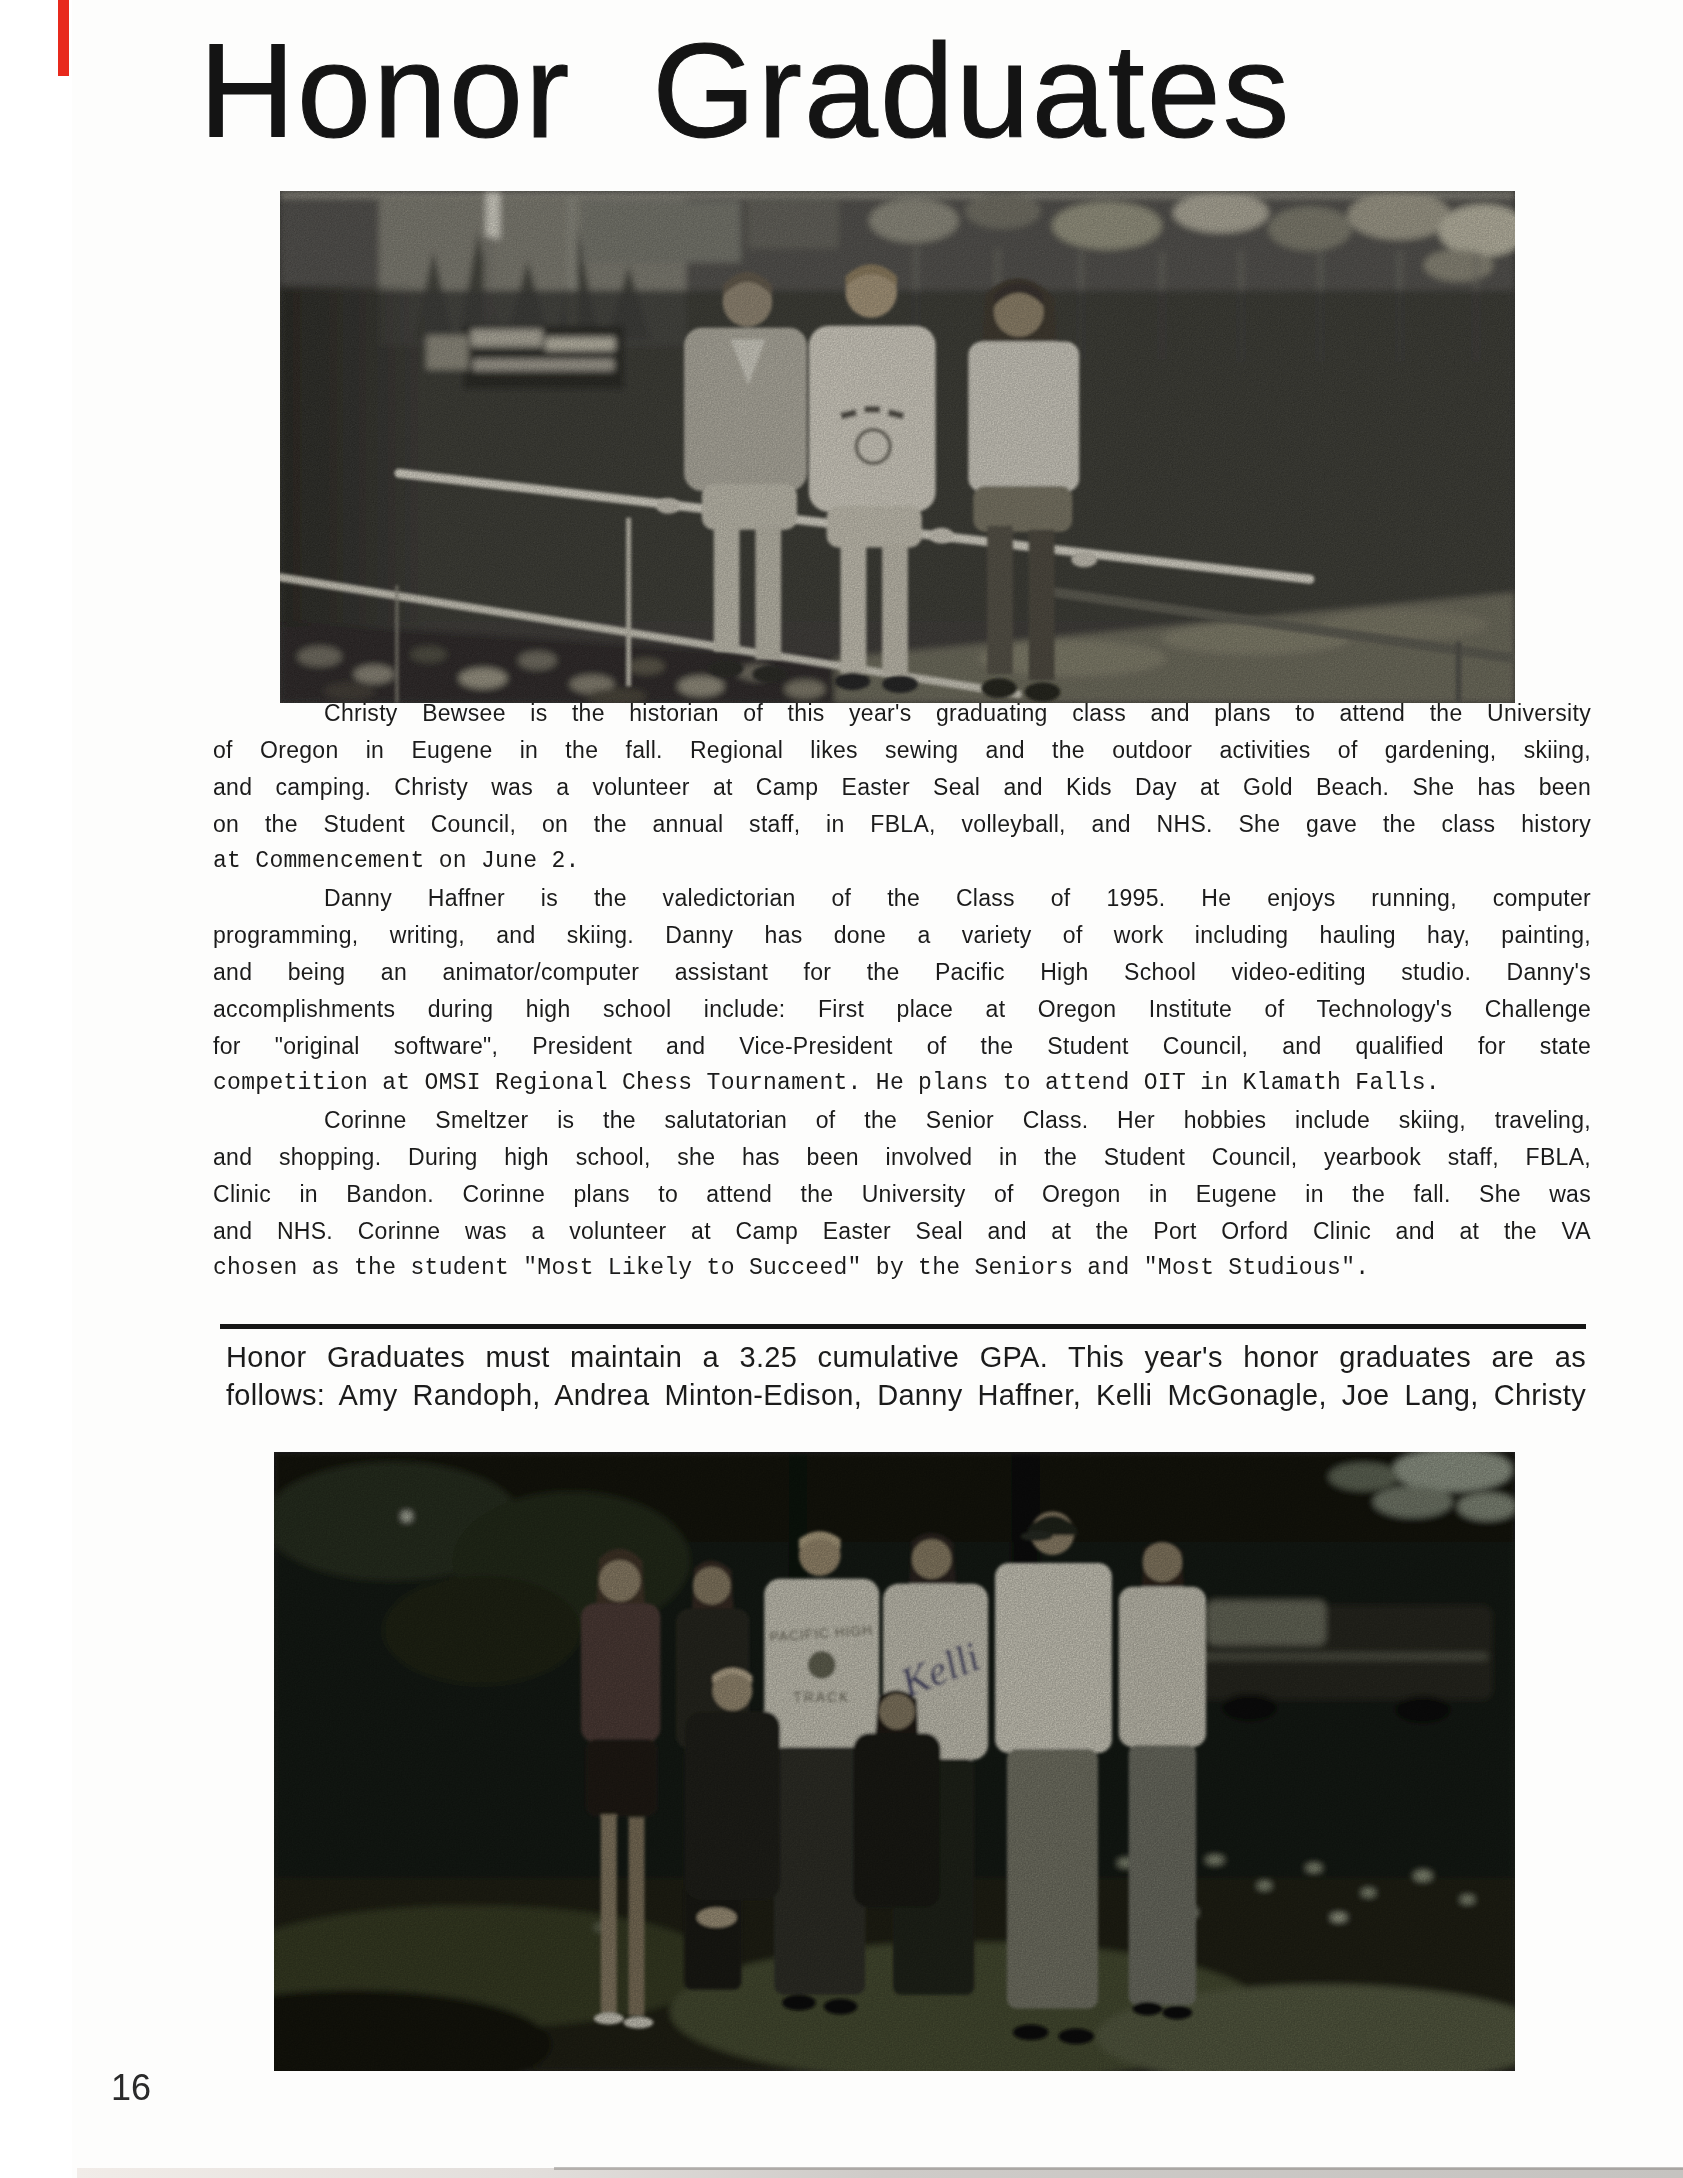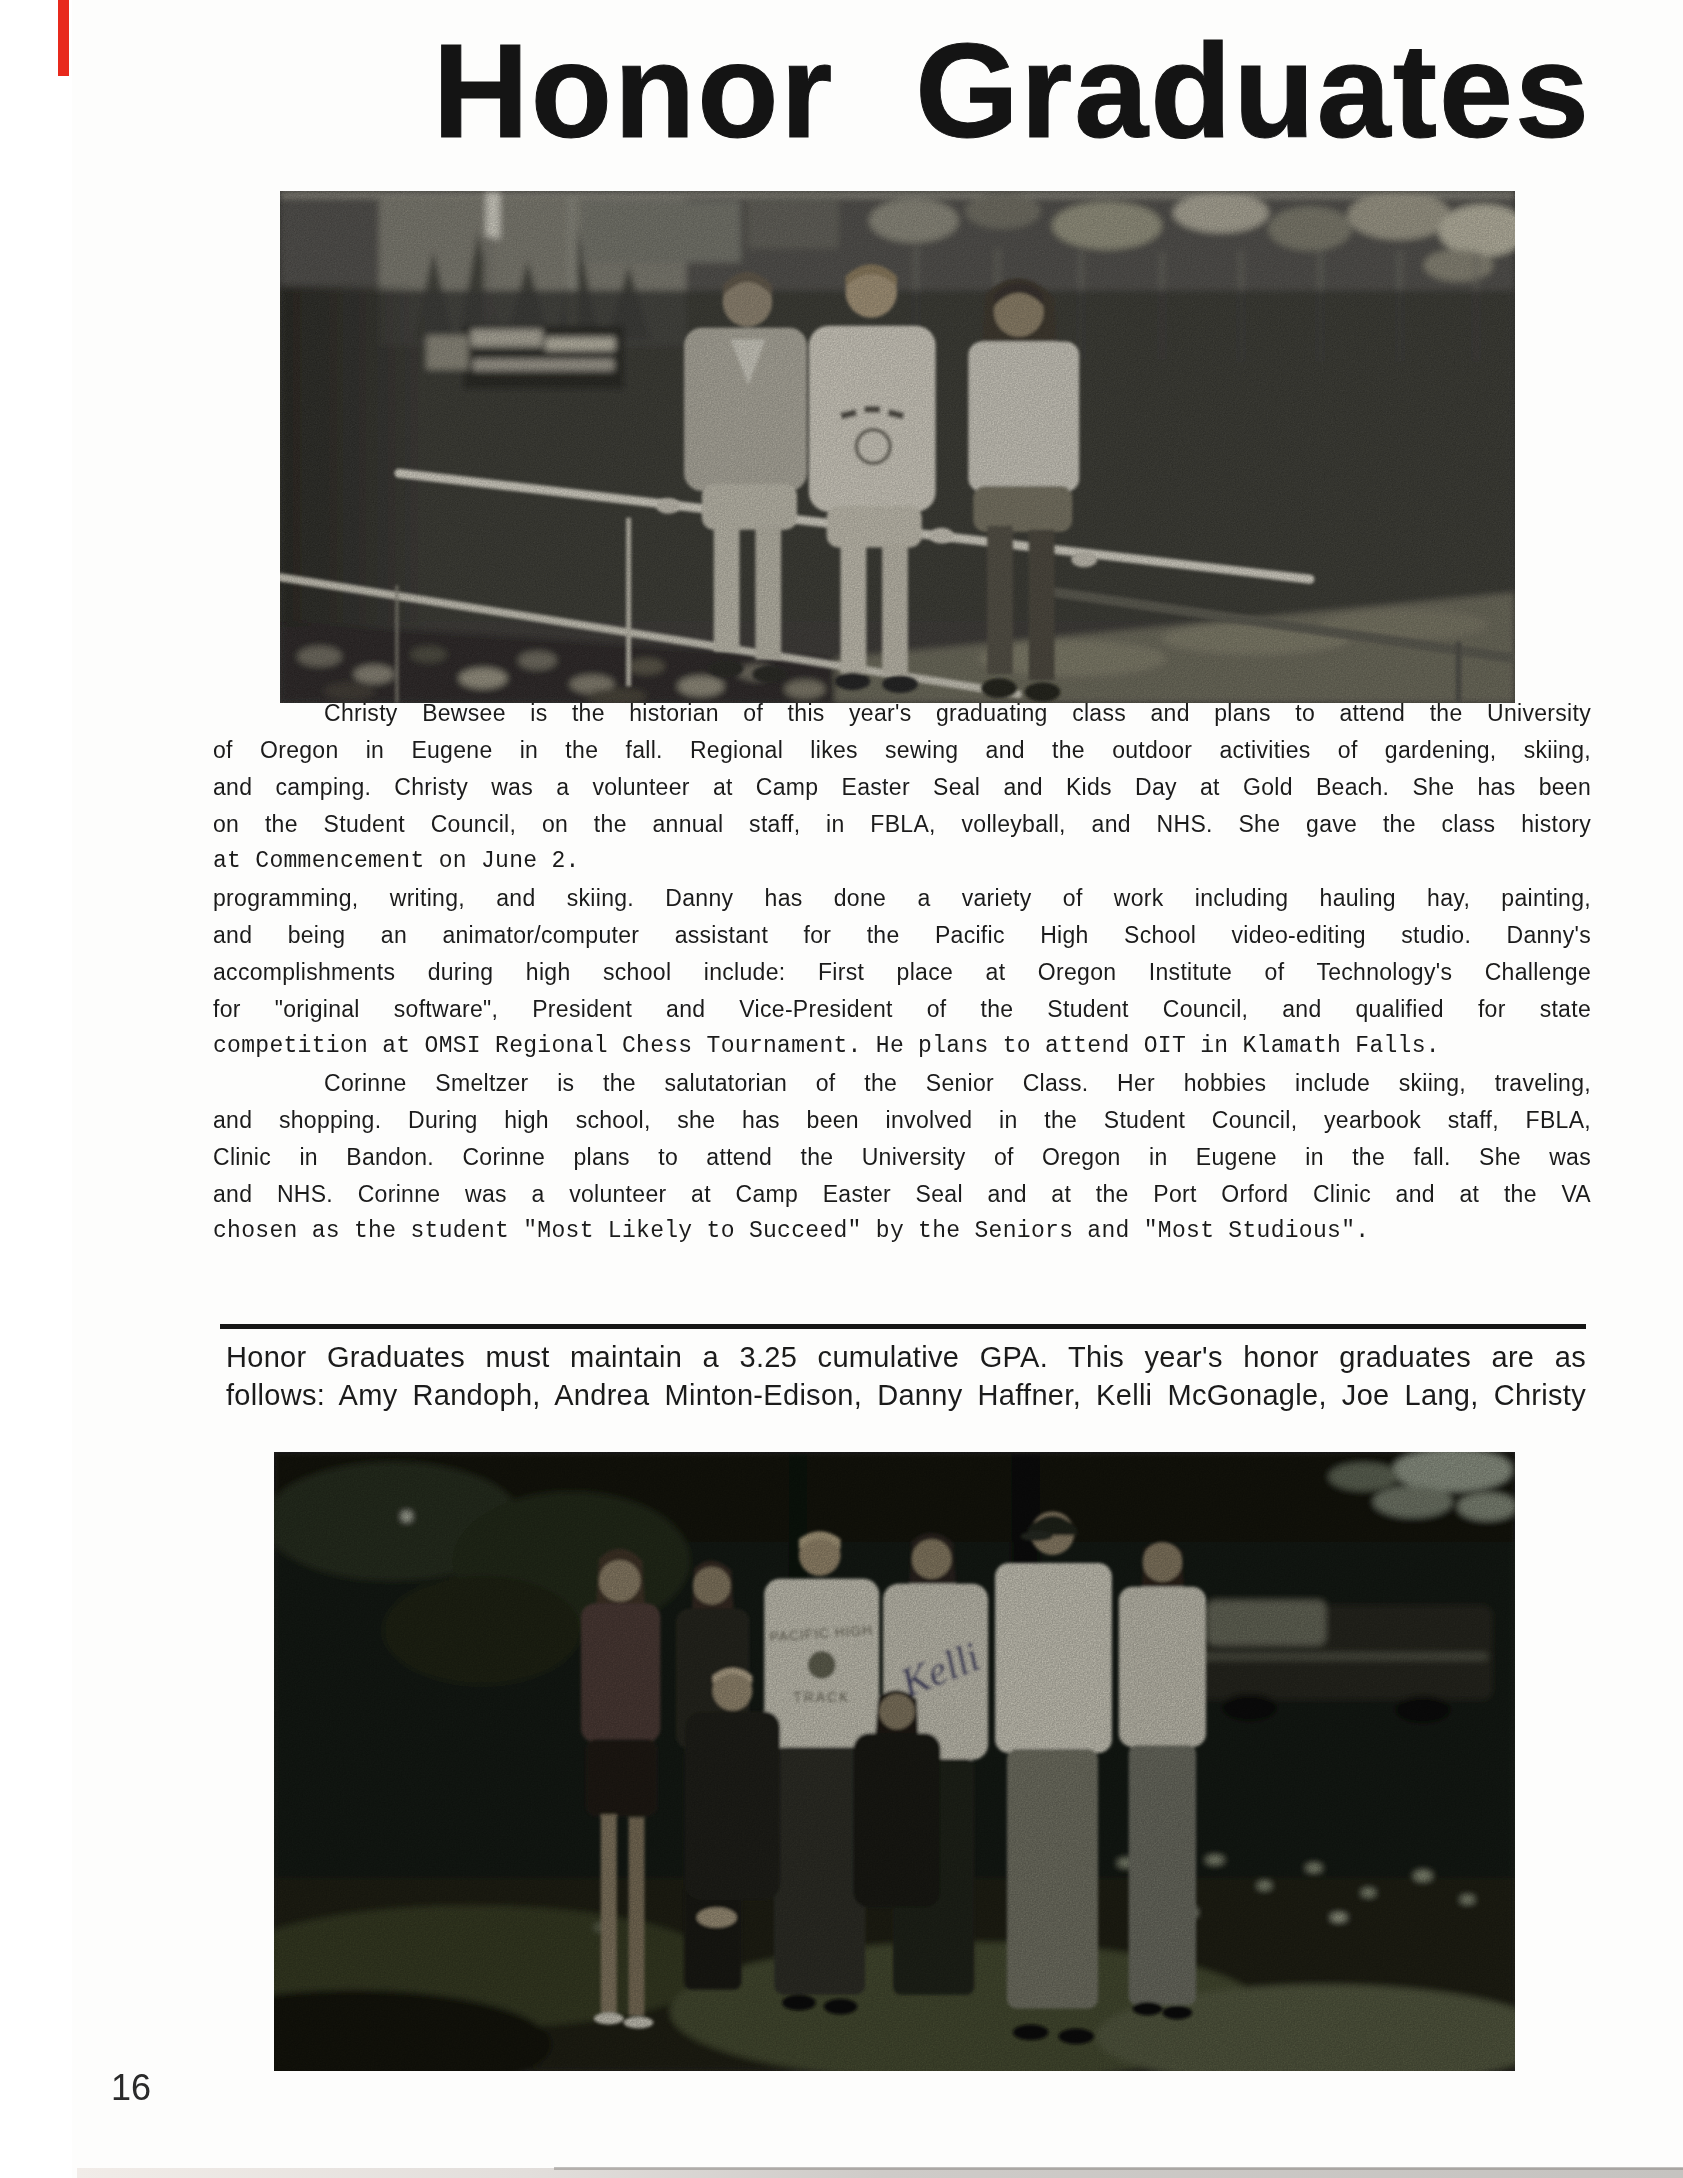--- a/index.html
+++ b/index.html
@@ -4,22 +4,22 @@
 <style>
   html,body{margin:0;padding:0;background:#ffffff;}
   .page{
     position:relative;width:1683px;height:2178px;overflow:hidden;
     background:linear-gradient(to right,#ffffff 72px,#fdfdfc 72px);
     font-family:"Liberation Sans","DejaVu Sans",sans-serif;
     color:#1b1b1b;
   }
   .red-mark{position:absolute;left:58px;top:0;width:11px;height:76px;background:#e8291c;}
   .title{
-    position:absolute;left:213px;top:25px;width:1378px;
-    text-align:right;font-size:133px;line-height:1;font-weight:700;
+    position:absolute;left:199px;top:25px;width:1378px;
+    text-align:left;font-size:133px;line-height:1;font-weight:400;
     letter-spacing:2px;word-spacing:42px;color:#141414;
     -webkit-text-stroke:1px #141414;white-space:nowrap;
   }
   .photo{position:absolute;display:block;background:#2e2d2a;}
   .photo-top{left:280px;top:191px;width:1235px;height:512px;}
   .photo-bottom{left:274px;top:1452px;width:1241px;height:619px;}
   .article{position:absolute;left:213px;top:695px;width:1378px;font-size:23px;letter-spacing:0.3px;}
   .line{height:37px;line-height:37px;text-align:justify;text-align-last:justify;overflow:hidden;white-space:nowrap;}
   .line.indent{text-indent:111px;}
   .line.end{text-align-last:left;font-family:Liberation Mono, monospace;}
@@ -190,20 +190,21 @@
 
   <div class="article">
     <div>
       <div class="line indent">Christy Bewsee is the historian of this year's graduating class and plans to attend the University</div>
       <div class="line">of Oregon in Eugene in the fall.  Regional likes sewing and the outdoor activities of gardening, skiing,</div>
       <div class="line">and camping.  Christy was a volunteer at Camp Easter Seal and Kids Day at Gold Beach.  She has been</div>
       <div class="line">on the Student Council, on the annual staff, in FBLA, volleyball, and NHS.  She gave the class history</div>
       <div class="line end">at Commencement on June 2.</div>
     </div>
     <div>
+      <div class="line indent">Danny Haffner is the valedictorian of the Class of 1995.  He enjoys running, computer</div>
       <div class="line">programming, writing, and skiing.  Danny has done a variety of work including hauling hay, painting,</div>
       <div class="line">and being an animator/computer assistant for the Pacific High School video-editing studio.  Danny's</div>
       <div class="line">accomplishments during high school include:  First place at Oregon Institute of Technology's Challenge</div>
       <div class="line">for "original software", President and Vice-President of the Student Council, and qualified for state</div>
       <div class="line end">competition at OMSI Regional Chess Tournament.  He plans to attend OIT in Klamath Falls.</div>
     </div>
     <div>
       <div class="line indent">Corinne Smeltzer is the salutatorian of the Senior Class.  Her hobbies include skiing, traveling,</div>
       <div class="line">and shopping.  During high school, she has been involved in the Student Council, yearbook staff, FBLA,</div>
       <div class="line">Clinic in Bandon.  Corinne plans to attend the University of Oregon in Eugene in the fall.  She was</div>

